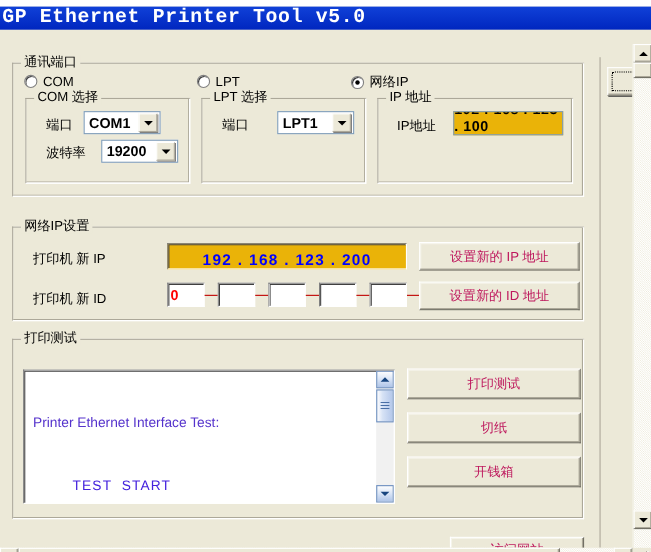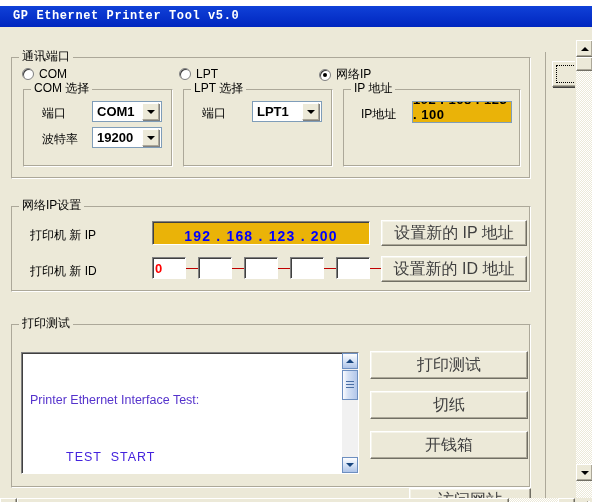--- a/index.html
+++ b/index.html
@@ -24,24 +24,24 @@
   
   .titlebar {
     position: absolute;
     left: 0; top: 6px;
     width: 592px; height: 21px;
     background: #0a31ce;
     background: linear-gradient(to bottom,#1041d8 0%, #0026bf 100%);
     color: #ffffff;
     font-family: "Liberation Mono", "DejaVu Sans Mono", monospace;
     font-weight: bold;
-    font-size: 12px;
+    font-size: 18px;
     letter-spacing: 0.6px;
     line-height: 21px;
-    padding-left: 13px;
+    padding-left: 2px;
     box-sizing: border-box;
     white-space: nowrap;
     overflow: hidden;
   }
   .title-topstrip {
     position: absolute;
     left: 0; top: 0; width: 592px; height: 6px;
     background: #ffffff;
   }
 
@@ -242,22 +242,22 @@
     position: absolute;
     background: #ece9d8;
     border: 1px solid #ffffff;
     border-right-color: #716f64;
     border-bottom-color: #716f64;
     box-shadow: inset -1px -1px 0 #aca899, inset 1px 1px 0 #f5f4ea;
     box-sizing: border-box;
     display: flex;
     align-items: center;
     justify-content: center;
-    font-size: 16px;
-    color: #404040;
+    font-size: 12px;
+    color: #be185d;
     cursor: default;
     white-space: nowrap;
   }
 
   
   .memo {
     position: absolute;
     background: #ffffff;
     border: 1px solid #808080;
     border-right-color: #ffffff;
@@ -442,21 +442,21 @@
 
         <div class="radio checked" style="left:307px; top:8px;">
           <span class="dot"></span>
           <span>网络IP</span>
         </div>
 
         <div class="group" style="left:11px; top:31px; width:150px; height:78px;">
           <span class="group-title">COM 选择</span>
 
           <span class="lbl" style="left:18px; top:16px;">端口</span>
-          <div class="combo" style="left:68px; top:11px; width:70px;">
+          <div class="combo" style="left:52px; top:11px; width:70px;">
             <span class="combo-text">COM1</span>
             <span class="combo-arrow">
                 <i class="arrow-down"></i>
               </span>
           </div>
 
           <span class="lbl" style="left:18px; top:42px;text-align:center;">波特率</span>
           <div class="combo" style="left:68px; top:37px; width:70px;">
             <span class="combo-text">19200</span>
             <span class="combo-arrow">
@@ -511,21 +511,21 @@
         </div>
 
         <div class="btn" style="left:369px; top:13px; width:146px; height:26px;">
           <span>设置新的 IP 地址</span>
         </div>
         <div class="btn" style="left:369px; top:49px; width:146px; height:26px;">
           <span>设置新的 ID 地址</span>
         </div>
       </div>
 
-      <div class="group" style="left:11px; top:284px; width:520px; height:164px;">
+      <div class="group" style="left:11px; top:268px; width:520px; height:164px;">
         <span class="group-title">打印测试</span>
 
         <div class="memo" style="left:9px; top:27px; width:338px; height:122px;">
           <div class="memo-text">
             <span class="l1">Printer Ethernet Interface Test:</span>
             <span class="l2">TEST  START</span>
             
             
             
           </div>

